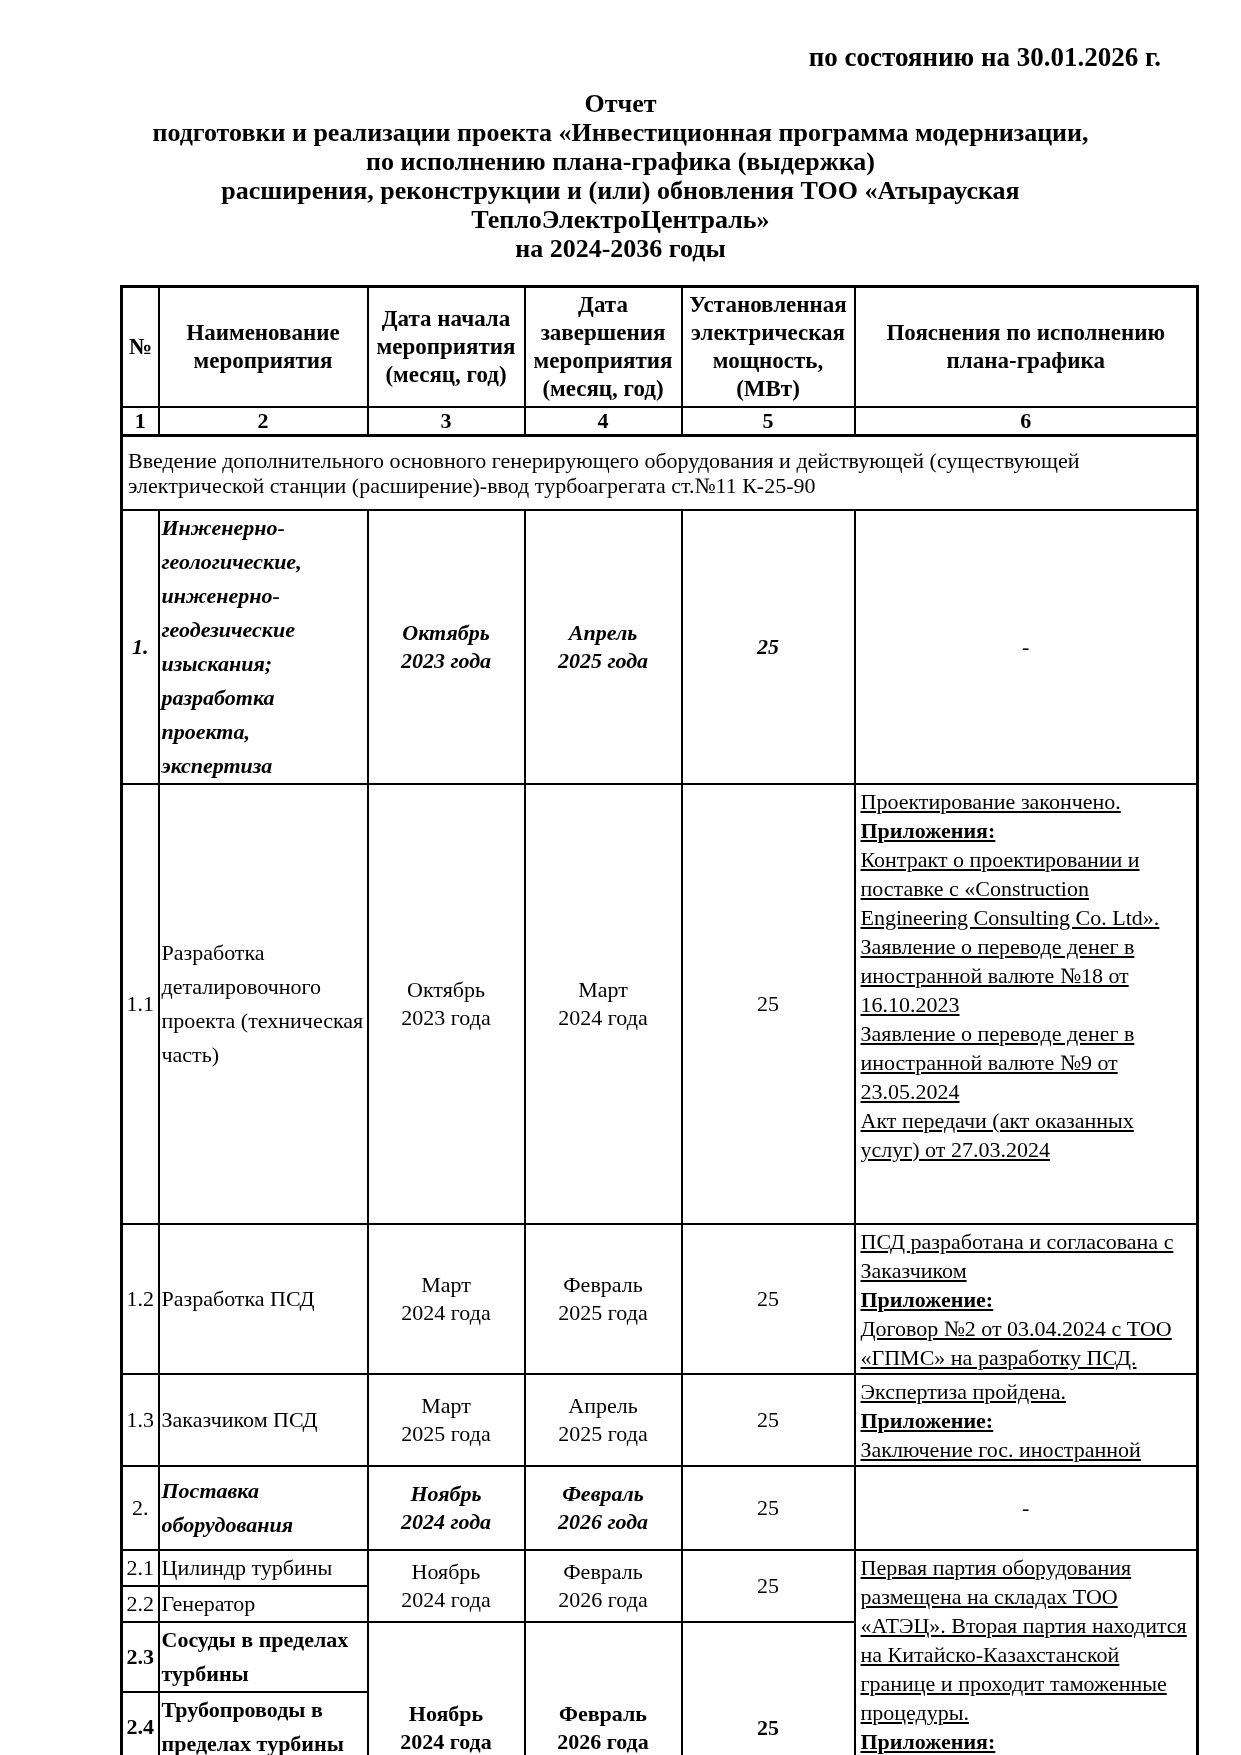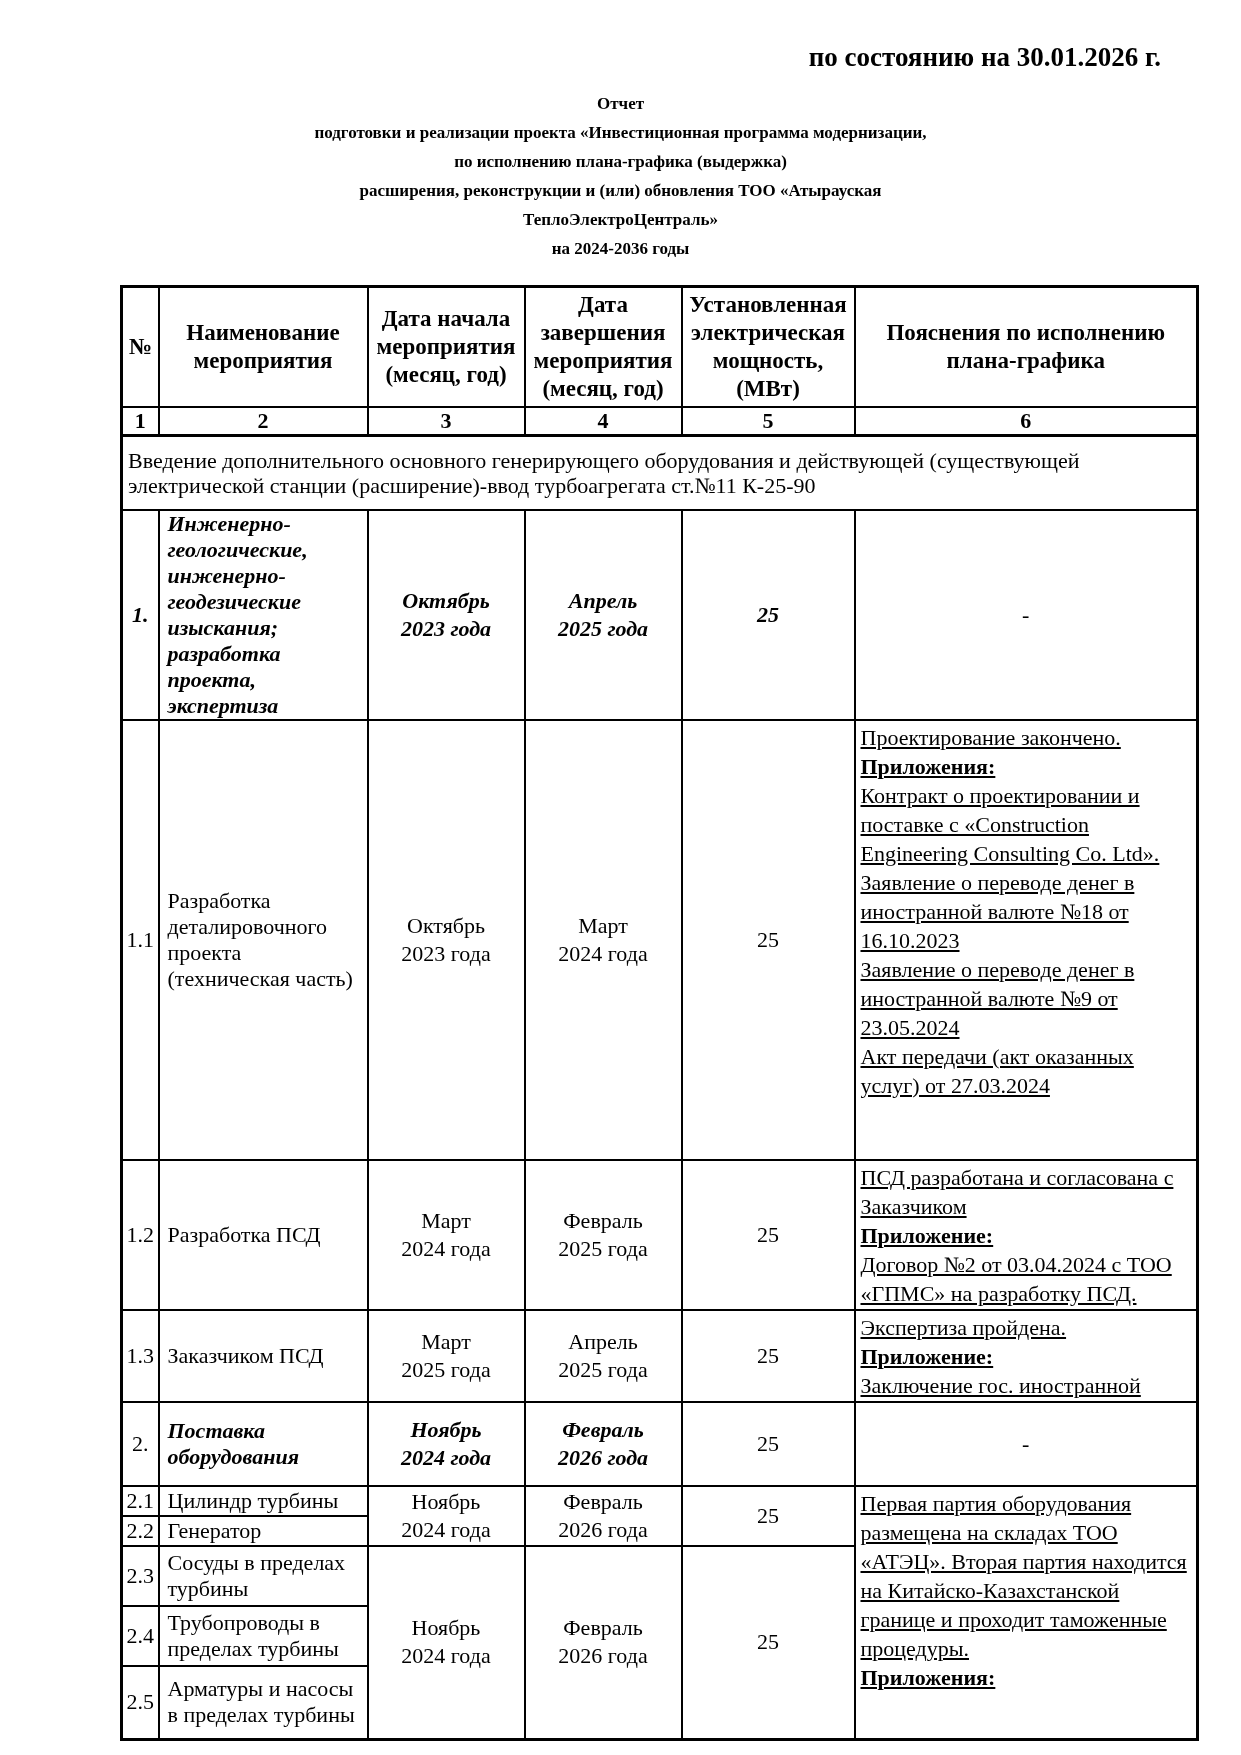--- a/index.html
+++ b/index.html
@@ -13,21 +13,21 @@
   .status {
     padding:42px 80px 0 0;
     text-align:right;
     font-weight:bold;
     font-size:27px;
   }
   .title {
     margin-top:16px;
     text-align:center;
     font-weight:bold;
-    font-size:17px;
+    font-size:26px;
     line-height:29px;
   }
   table.report {
     border-collapse:collapse;
     table-layout:fixed;
     width:1076px;
     margin:22px 0 0 120px;
     border:3px solid #000;
   }
   .report th, .report td {
@@ -38,39 +38,39 @@
     word-wrap:break-word;
   }
   .report th {
     font-size:23px;
     font-weight:bold;
     line-height:28px;
     text-align:center;
     padding:2px;
   }
   td.num   { text-align:center; padding:0 1px; }
-  td.name  { text-align:left;  padding:0 8px; line-height:26px; }
+  td.name  { text-align:left;  padding:0 2px; line-height:34px; }
   td.date  { text-align:center; white-space:pre-line; line-height:28px; }
   td.power { text-align:center; }
   td.note  { text-align:left; vertical-align:top; padding:2px 3px 1px 5px; line-height:29px;text-decoration:underline; }
   td.dash  { text-align:center; vertical-align:middle; }
   td.section { text-align:left; padding:11px 5px; line-height:25px; }
   .bi   { font-weight:bold; font-style:italic; }
   .bold { font-weight:bold; }
   tr.numbers td { font-weight:bold; text-align:center; line-height:26px; border-bottom:3px solid #000; }
   .rh-head { height:120px; }
   .rh-nums { height:27px; }
   .rh-sec  { height:52px; }
   .rh-r1   { height:190px; }
   .rh-r11  { height:440px; }
   .rh-r12  { height:140px; }
   .rh-r13  { height:88px; }
   .rh-r2   { height:84px; }
   .rh-s    { height:30px; }
-  .rh-m    { height:60px; }
+  .rh-m    { height:60px;font-weight:bold; }
   .rh-l    { height:74px; }
   .note-block { margin:0; }
 </style>
 </head>
 <body>
 
 <div class="page">
 
   <div class="status">по состоянию на 30.01.2026 г.</div>
 

